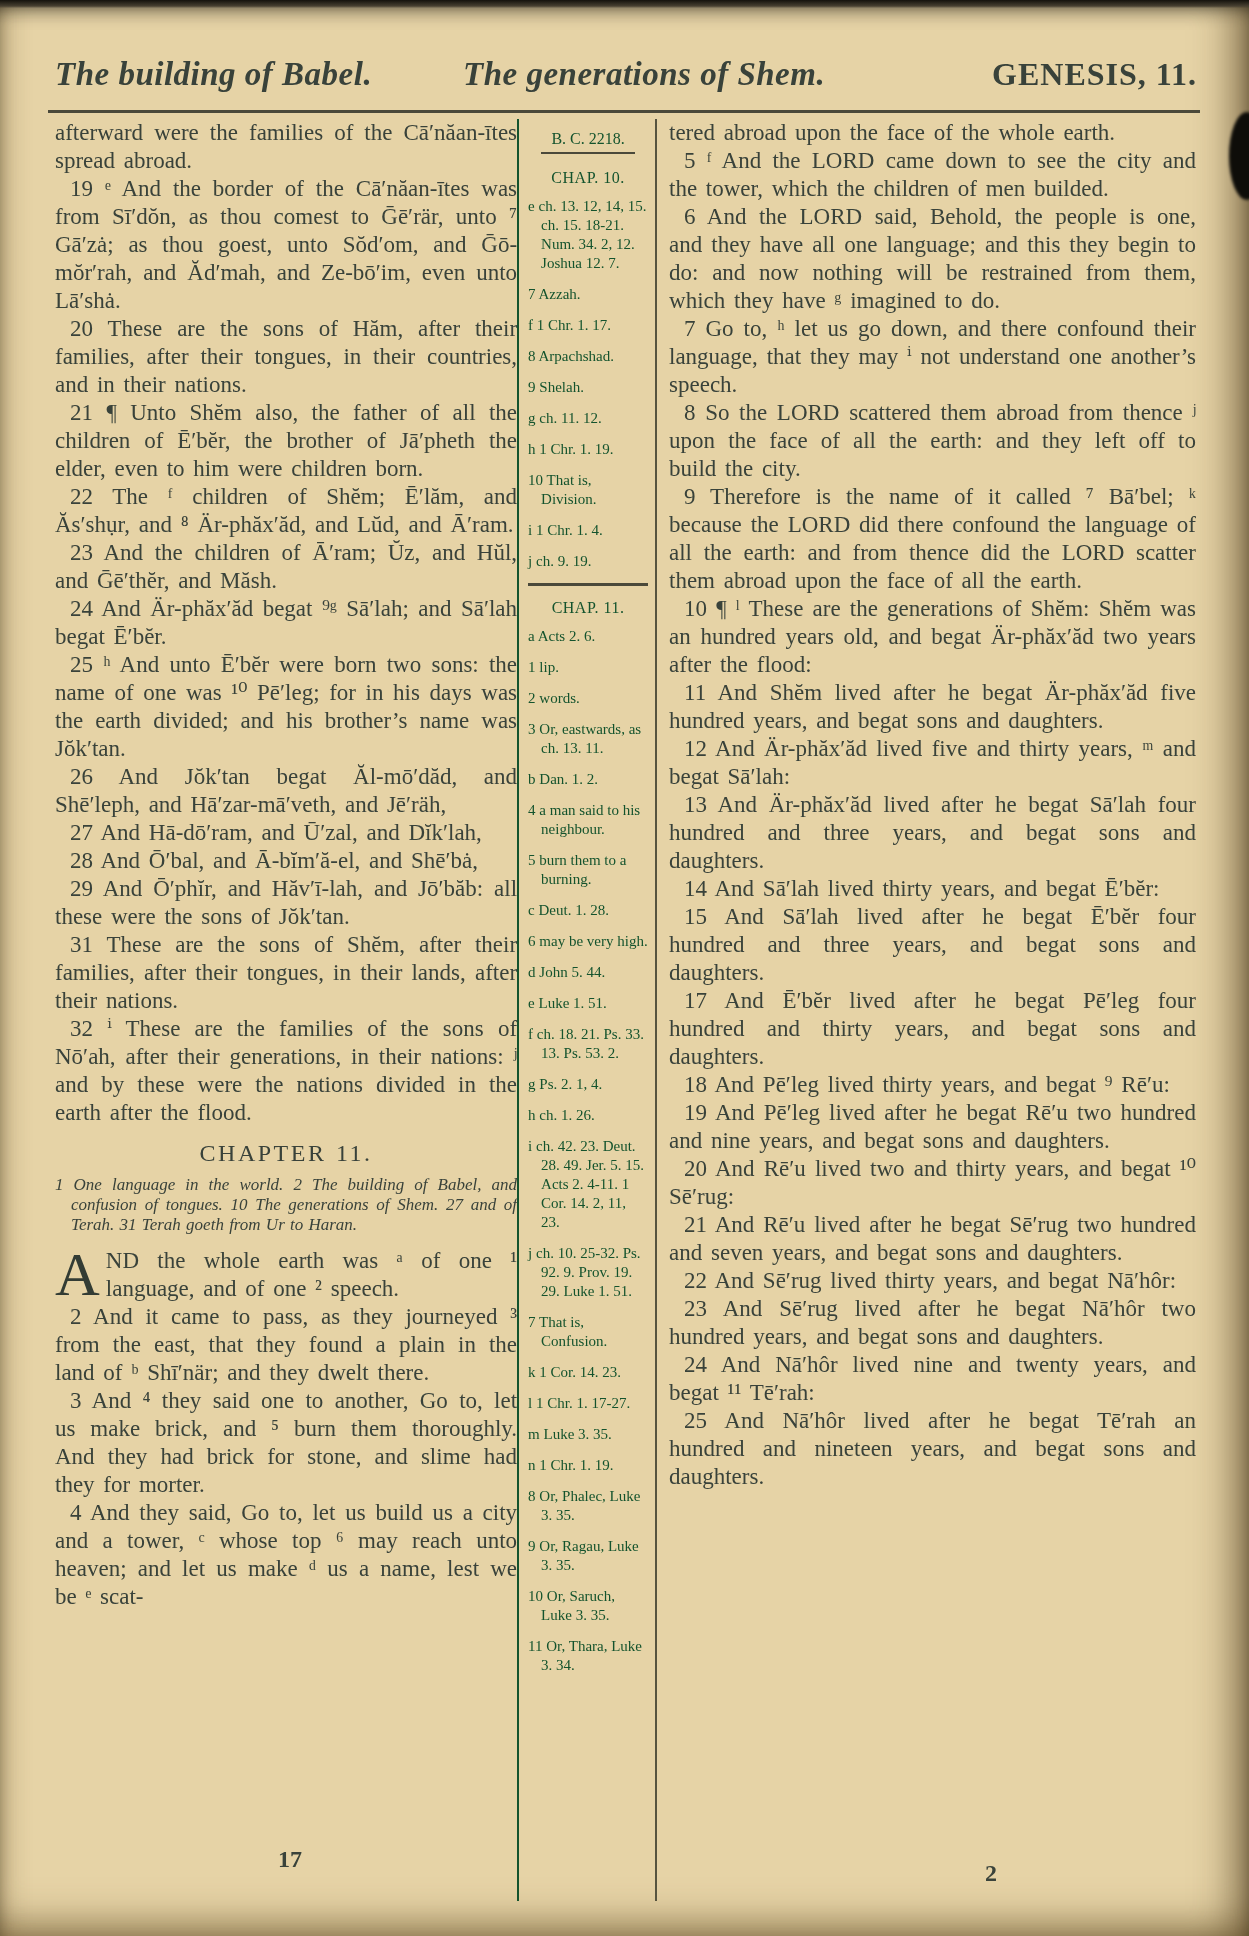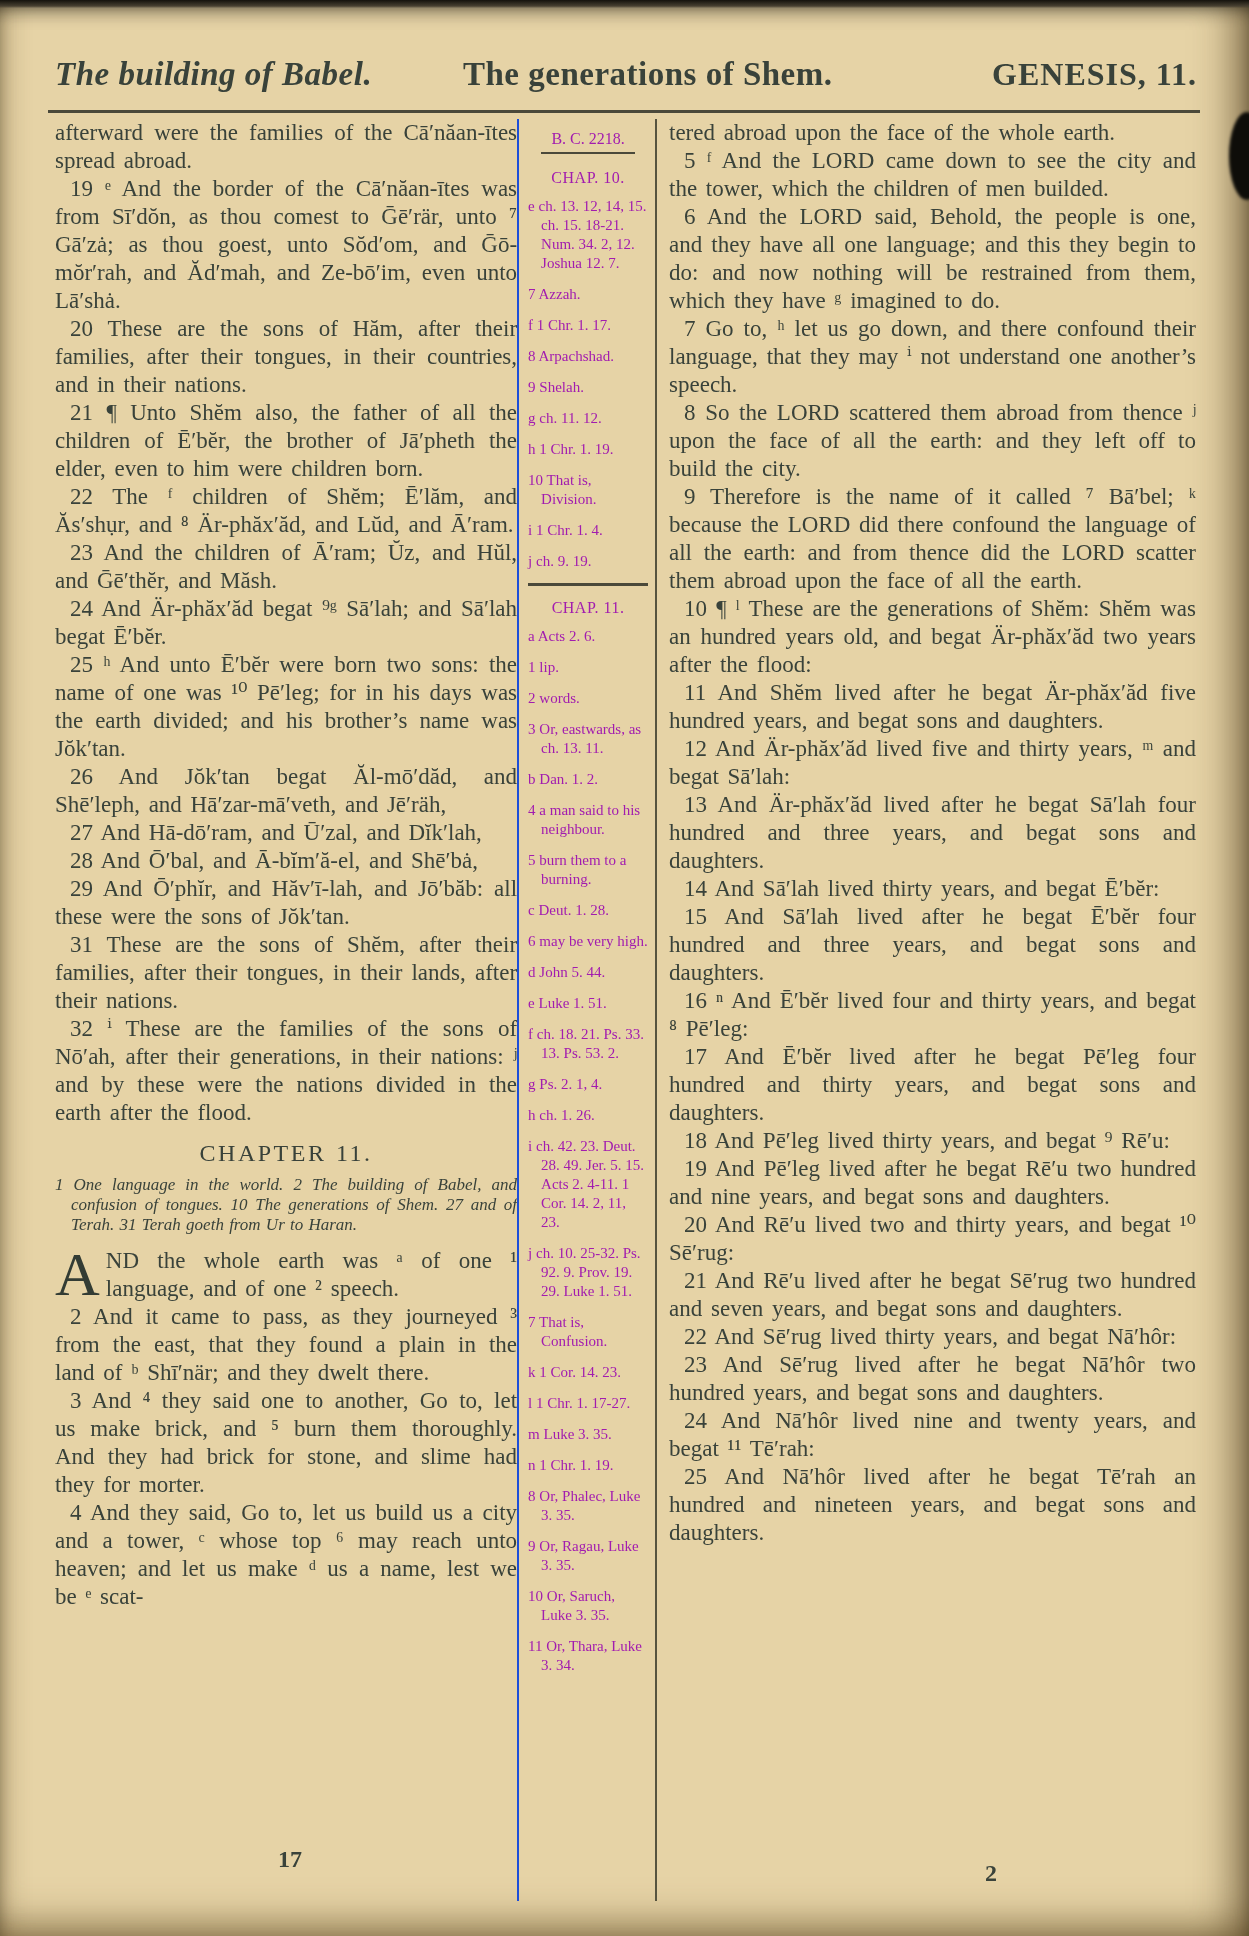--- a/index.html
+++ b/index.html
@@ -15,27 +15,27 @@
       inset -34px 0 42px -20px rgba(70,52,22,0.65),
       inset 0 -34px 40px -24px rgba(100,78,38,0.65),
       inset 22px 0 30px -22px rgba(100,78,38,0.45);
   }
   .edge-top{position:absolute;top:0;left:0;right:0;height:8px;
     background:linear-gradient(#14120c,#474031 75%,rgba(70,64,49,0));}
   .edge-notch{position:absolute;right:-16px;top:112px;width:36px;height:88px;
     background:#0e0d09;border-radius:50%;filter:blur(1.5px);}
   .header{position:absolute;top:56px;left:55px;width:1146px;height:48px;}
   .header .h-left{position:absolute;left:0;top:0;font-style:italic;font-weight:700;font-size:33px;letter-spacing:0.5px;}
-  .header .h-center{position:absolute;left:408px;top:0;font-weight:700;font-size:33px;letter-spacing:0.5px;}
+  .header .h-center{position:absolute;left:408px;top:0;font-style:italic;font-weight:700;font-size:33px;letter-spacing:0.5px;}
   .header .h-right{position:absolute;right:4px;top:0;font-weight:700;font-size:32px;letter-spacing:1px;}
   .head-rule{position:absolute;top:110px;left:48px;width:1152px;height:3px;background:#4b493a;}
   .content{position:absolute;top:119px;left:55px;width:1141px;height:1782px;display:flex;}
   .col-left{width:470px;}
-  .col-margin{width:122px;border-left:2px solid #1d4ed8;border-right:2px solid #57543f;
-    padding:10px 7px 0 9px;box-sizing:content-box;font-size:15px;line-height:19px;color:#a21caf;}
+  .col-margin{width:122px;border-left:2px solid #14532d;border-right:2px solid #57543f;
+    padding:10px 7px 0 9px;box-sizing:content-box;font-size:15px;line-height:19px;color:#14532d;}
   .col-right{width:536px;padding-left:12px;}
   .col-left p,.col-right p{margin:0;text-align:justify;font-size:23px;line-height:28px;word-spacing:3px;}
   p.verse{text-indent:15px;}
   p.cont{text-indent:0;}
   p.chapter_heading{text-align:center;text-indent:0;font-size:24px;letter-spacing:2.5px;margin:12px 8px 8px;word-spacing:1px;}
   p.summary{font-style:italic;font-size:17px;line-height:20px;word-spacing:1px;text-align:justify;
     padding-left:16px;text-indent:-16px;margin:0 0 12px;}
   p.dropcap{text-indent:0;}
   .initial{float:left;font-size:62px;line-height:50px;padding:2px 6px 0 0;color:#333c34;}
   .col-margin p{margin:0 0 12px;padding-left:13px;text-indent:-13px;}
@@ -132,21 +132,20 @@
         <p class="verse">6 And the LORD said, Behold, the people is one, and they have all one language; and this they begin to do: and now nothing will be restrained from them, which they have ᵍ imagined to do.</p>
         <p class="verse">7 Go to, ʰ let us go down, and there confound their language, that they may ⁱ not understand one another’s speech.</p>
         <p class="verse">8 So the LORD scattered them abroad from thence ʲ upon the face of all the earth: and they left off to build the city.</p>
         <p class="verse">9 Therefore is the name of it called ⁷ Bā′bel; ᵏ because the LORD did there confound the language of all the earth: and from thence did the LORD scatter them abroad upon the face of all the earth.</p>
         <p class="verse">10 ¶ ˡ These are the generations of Shĕm: Shĕm was an hundred years old, and begat Är-phăx′ăd two years after the flood:</p>
         <p class="verse">11 And Shĕm lived after he begat Är-phăx′ăd five hundred years, and begat sons and daughters.</p>
         <p class="verse">12 And Är-phăx′ăd lived five and thirty years, ᵐ and begat Sā′lah:</p>
         <p class="verse">13 And Är-phăx′ăd lived after he begat Sā′lah four hundred and three years, and begat sons and daughters.</p>
         <p class="verse">14 And Sā′lah lived thirty years, and begat Ē′bĕr:</p>
         <p class="verse">15 And Sā′lah lived after he begat Ē′bĕr four hundred and three years, and begat sons and daughters.</p>
-        <p class="verse">16 ⁿ And Ē′bĕr lived four and thirty years, and begat ⁸ Pē′leg:</p>
         <p class="verse">17 And Ē′bĕr lived after he begat Pē′leg four hundred and thirty years, and begat sons and daughters.</p>
         <p class="verse">18 And Pē′leg lived thirty years, and begat ⁹ Rē′u:</p>
         <p class="verse">19 And Pē′leg lived after he begat Rē′u two hundred and nine years, and begat sons and daughters.</p>
         <p class="verse">20 And Rē′u lived two and thirty years, and begat ¹⁰ Sē′rug:</p>
         <p class="verse">21 And Rē′u lived after he begat Sē′rug two hundred and seven years, and begat sons and daughters.</p>
         <p class="verse">22 And Sē′rug lived thirty years, and begat Nā′hôr:</p>
         <p class="verse">23 And Sē′rug lived after he begat Nā′hôr two hundred years, and begat sons and daughters.</p>
         <p class="verse">24 And Nā′hôr lived nine and twenty years, and begat ¹¹ Tē′rah:</p>
         <p class="verse">25 And Nā′hôr lived after he begat Tē′rah an hundred and nineteen years, and begat sons and daughters.</p>
       </div>

